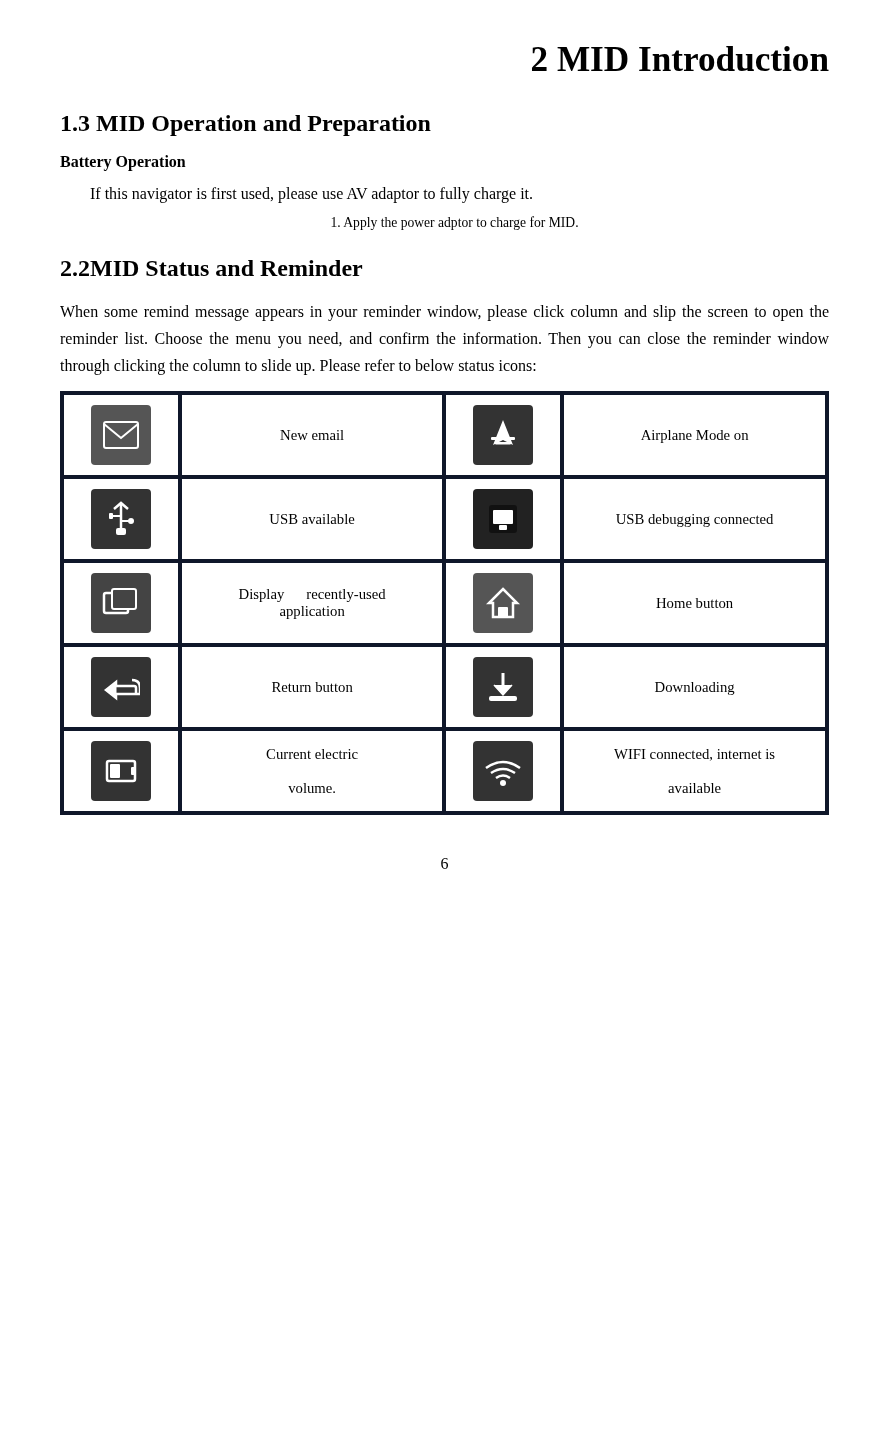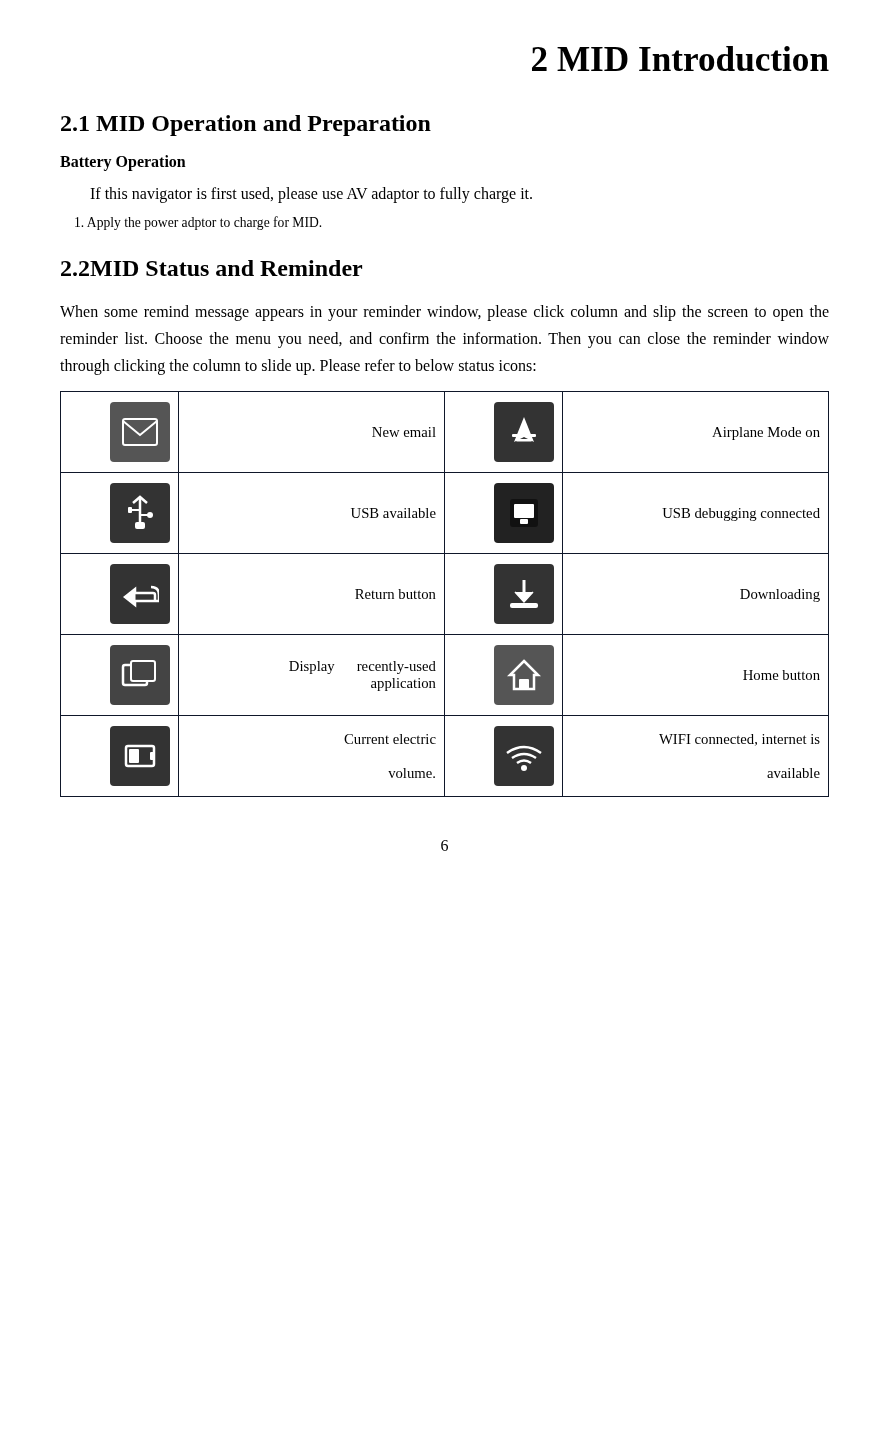--- a/index.html
+++ b/index.html
@@ -32,40 +32,41 @@
       margin-bottom: 24px;
     }
     .body-text {
       font-size: 1em;
       margin-left: 30px;
       margin-bottom: 8px;
       line-height: 1.6;
     }
     .body-text-small {
       font-size: 0.85em;
-      margin-left: 14px;
+      margin-left: 20px;
       margin-bottom: 8px;
+      text-align: center;
     }
     .paragraph {
       font-size: 1em;
       text-align: justify;
       margin-bottom: 12px;
       line-height: 1.7;
     }
     
     .icons-table {
       width: 100%;
       border-collapse: collapse;
       margin-top: 10px;
       margin-bottom: 20px;
     }
     .icons-table td {
-      border: 1px solid #0f172a;
+      border: 4px solid #0f172a;
       vertical-align: middle;
-      text-align: right;
+      text-align: center;
       padding: 10px 8px;
     }
     .icon-cell {
       width: 80px;
       height: 80px;
     }
     .label-cell {
       width: 180px;
       font-size: 0.92em;
     }
@@ -101,21 +102,21 @@
     .section-2-2 {
       margin-top: 11px;
     }
   </style>
 </head>
 <body>
 
 <h1 class="page-title">2 MID Introduction</h1>
 
 <div class="section">
-  <h2 class="section-heading">2.1 MID Operation and Preparation</h2>
+  <h2 class="section-heading">1.3 MID Operation and Preparation</h2>
   <h3 class="subsection-heading">Battery Operation</h3>
   <p class="body-text">If this navigator is first used, please use AV adaptor to fully charge it.</p>
   <p class="body-text-small">1. Apply the power adptor to charge for MID.</p>
 </div>
 
 <div class="section section-2-2">
   <h2 class="section-heading">2.2MID Status and Reminder</h2>
   <p class="paragraph">When some remind message appears in your reminder window, please click column and slip the screen to open the reminder list. Choose the menu you need, and confirm the information. Then you can close the reminder window through clicking the column to slide up. Please refer to below status icons:</p>
 
   <table class="icons-table">
@@ -165,59 +166,59 @@
               <rect x="8" y="9" width="20" height="14" rx="1" fill="#fff"></rect>
               <rect x="14" y="24" width="8" height="5" rx="1" fill="#fff"></rect>
             </svg>
           </div>
         </td>
         <td class="label-cell">USB debugging connected</td>
       </tr>
 
       <tr>
         <td class="icon-cell">
+          <div class="icon-box icon-recent">
+            <svg width="38" height="32" viewBox="0 0 38 32">
+              <rect x="2" y="6" width="24" height="20" rx="2" fill="none" stroke="#fff" stroke-width="2.5"></rect>
+              <rect x="10" y="2" width="24" height="20" rx="2" fill="#444" stroke="#fff" stroke-width="2"></rect>
+            </svg>
+          </div>
+        </td>
+        <td class="label-cell">Display &nbsp;&nbsp;&nbsp;&nbsp; recently-used<br>application</td>
+        <td class="icon-cell">
+          <div class="icon-box icon-home">
+            <svg width="36" height="36" viewBox="0 0 36 36">
+              <polygon points="18,4 32,18 28,18 28,32 8,32 8,18 4,18" fill="none" stroke="#fff" stroke-width="2.5"></polygon>
+              <rect x="13" y="22" width="10" height="10" rx="1" fill="#fff"></rect>
+            </svg>
+          </div>
+        </td>
+        <td class="label-cell">Home button</td>
+      </tr>
+
+      <tr>
+        <td class="icon-cell">
           <div class="icon-box icon-return">
             <svg width="38" height="30" viewBox="0 0 38 30">
               <path d="M30 8 Q38 8 38 16 L38 22 L14 22 L14 26 L4 18 L14 10 L14 14 L32 14 Q34 14 34 16 L34 22" fill="none" stroke="#fff" stroke-width="2.5"></path>
               <polyline points="4,18 14,10 14,26" fill="#fff" stroke="#fff" stroke-width="1"></polyline>
             </svg>
           </div>
         </td>
         <td class="label-cell">Return button</td>
         <td class="icon-cell">
           <div class="icon-box icon-download">
             <svg width="36" height="36" viewBox="0 0 36 36">
               <line x1="18" y1="4" x2="18" y2="22" stroke="#fff" stroke-width="3"></line>
               <polyline points="9,16 18,26 27,16" fill="#fff" stroke="#fff" stroke-width="1.5"></polyline>
               <rect x="4" y="27" width="28" height="5" rx="2" fill="#fff"></rect>
             </svg>
           </div>
         </td>
         <td class="label-cell">Downloading</td>
-      </tr>
-
-      <tr>
-        <td class="icon-cell">
-          <div class="icon-box icon-recent">
-            <svg width="38" height="32" viewBox="0 0 38 32">
-              <rect x="2" y="6" width="24" height="20" rx="2" fill="none" stroke="#fff" stroke-width="2.5"></rect>
-              <rect x="10" y="2" width="24" height="20" rx="2" fill="#444" stroke="#fff" stroke-width="2"></rect>
-            </svg>
-          </div>
-        </td>
-        <td class="label-cell">Display &nbsp;&nbsp;&nbsp;&nbsp; recently-used<br>application</td>
-        <td class="icon-cell">
-          <div class="icon-box icon-home">
-            <svg width="36" height="36" viewBox="0 0 36 36">
-              <polygon points="18,4 32,18 28,18 28,32 8,32 8,18 4,18" fill="none" stroke="#fff" stroke-width="2.5"></polygon>
-              <rect x="13" y="22" width="10" height="10" rx="1" fill="#fff"></rect>
-            </svg>
-          </div>
-        </td>
-        <td class="label-cell">Home button</td>
       </tr>
 
       <tr>
         <td class="icon-cell">
           <div class="icon-box icon-battery">
             <svg width="36" height="36" viewBox="0 0 36 36">
               <rect x="4" y="8" width="28" height="20" rx="2" fill="none" stroke="#fff" stroke-width="2.5"></rect>
               <rect x="28" y="14" width="5" height="8" rx="1" fill="#fff"></rect>
               <rect x="7" y="11" width="10" height="14" rx="1" fill="#fff"></rect>
             </svg>

